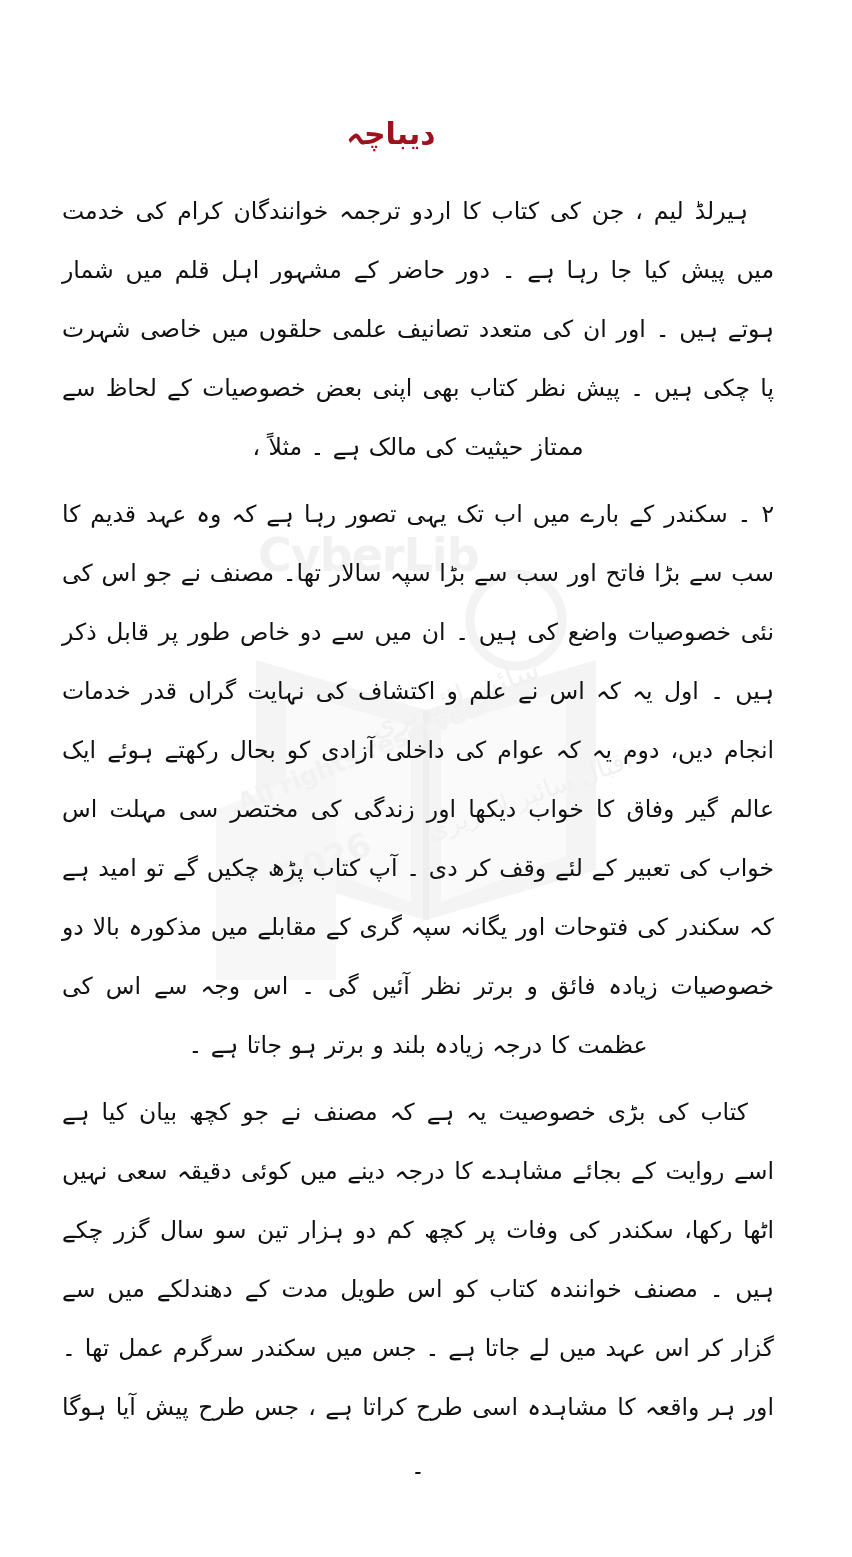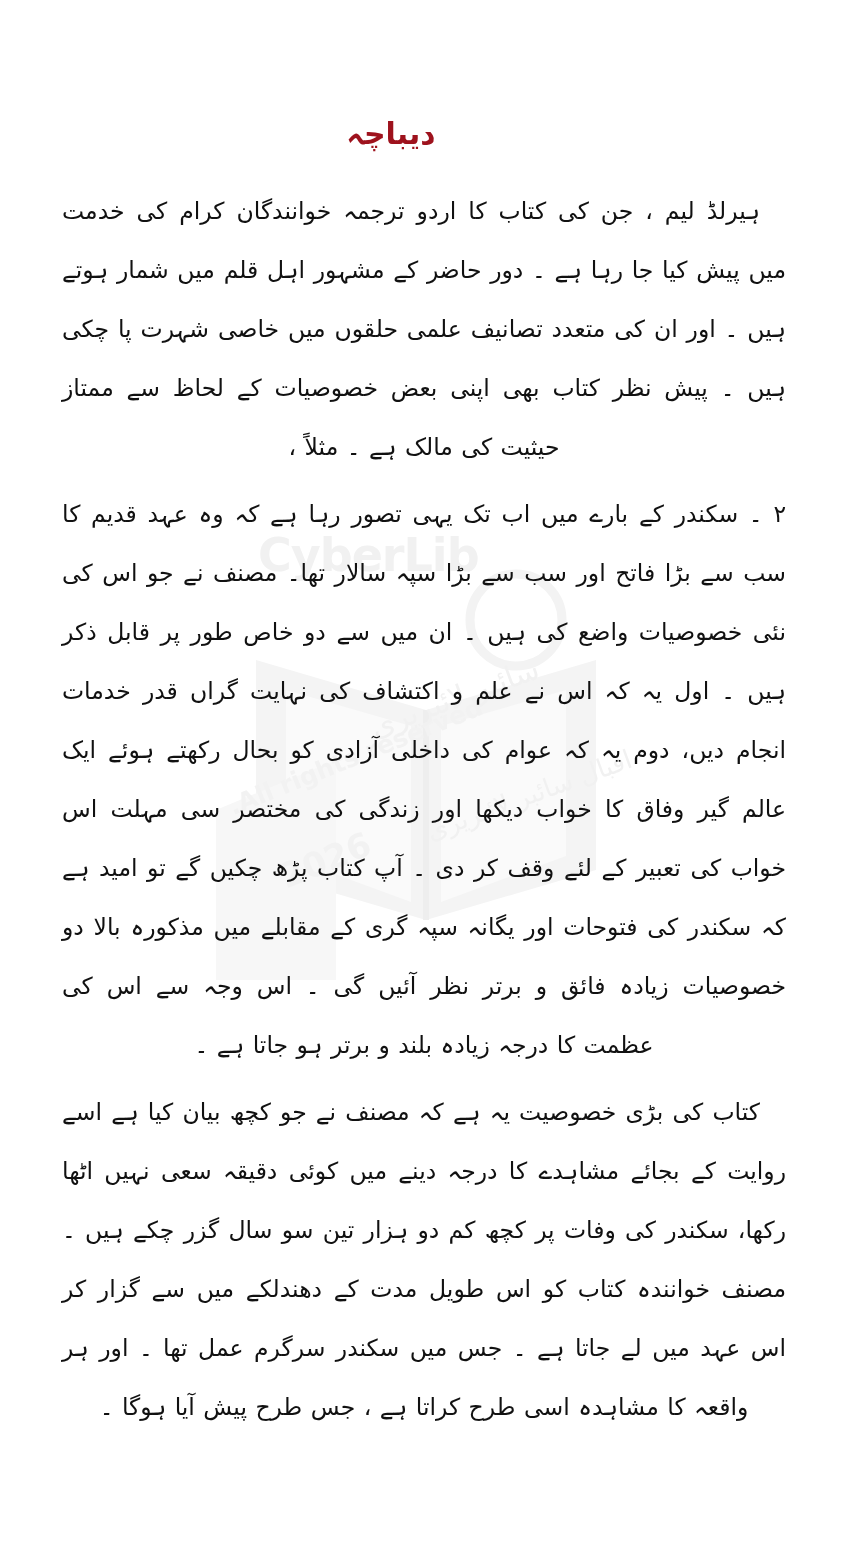--- a/index.html
+++ b/index.html
@@ -112,21 +112,21 @@
     direction: rtl;
     text-align: justify;
     text-align-last: center;
     color: #111111;
     font-family: "DejaVu Sans", sans-serif;
     font-size: 23.5px;
     line-height: 59px;
   }
 
   .para {
-    margin: 0 4px 8px 0;
+    margin: 0 16px 8px 0;
     text-indent: 26px;
     text-align: justify;
     text-align-last: center;
     word-spacing: 1px;
   }
   .para.no-indent {
     text-indent: 0;
   }
 
   

